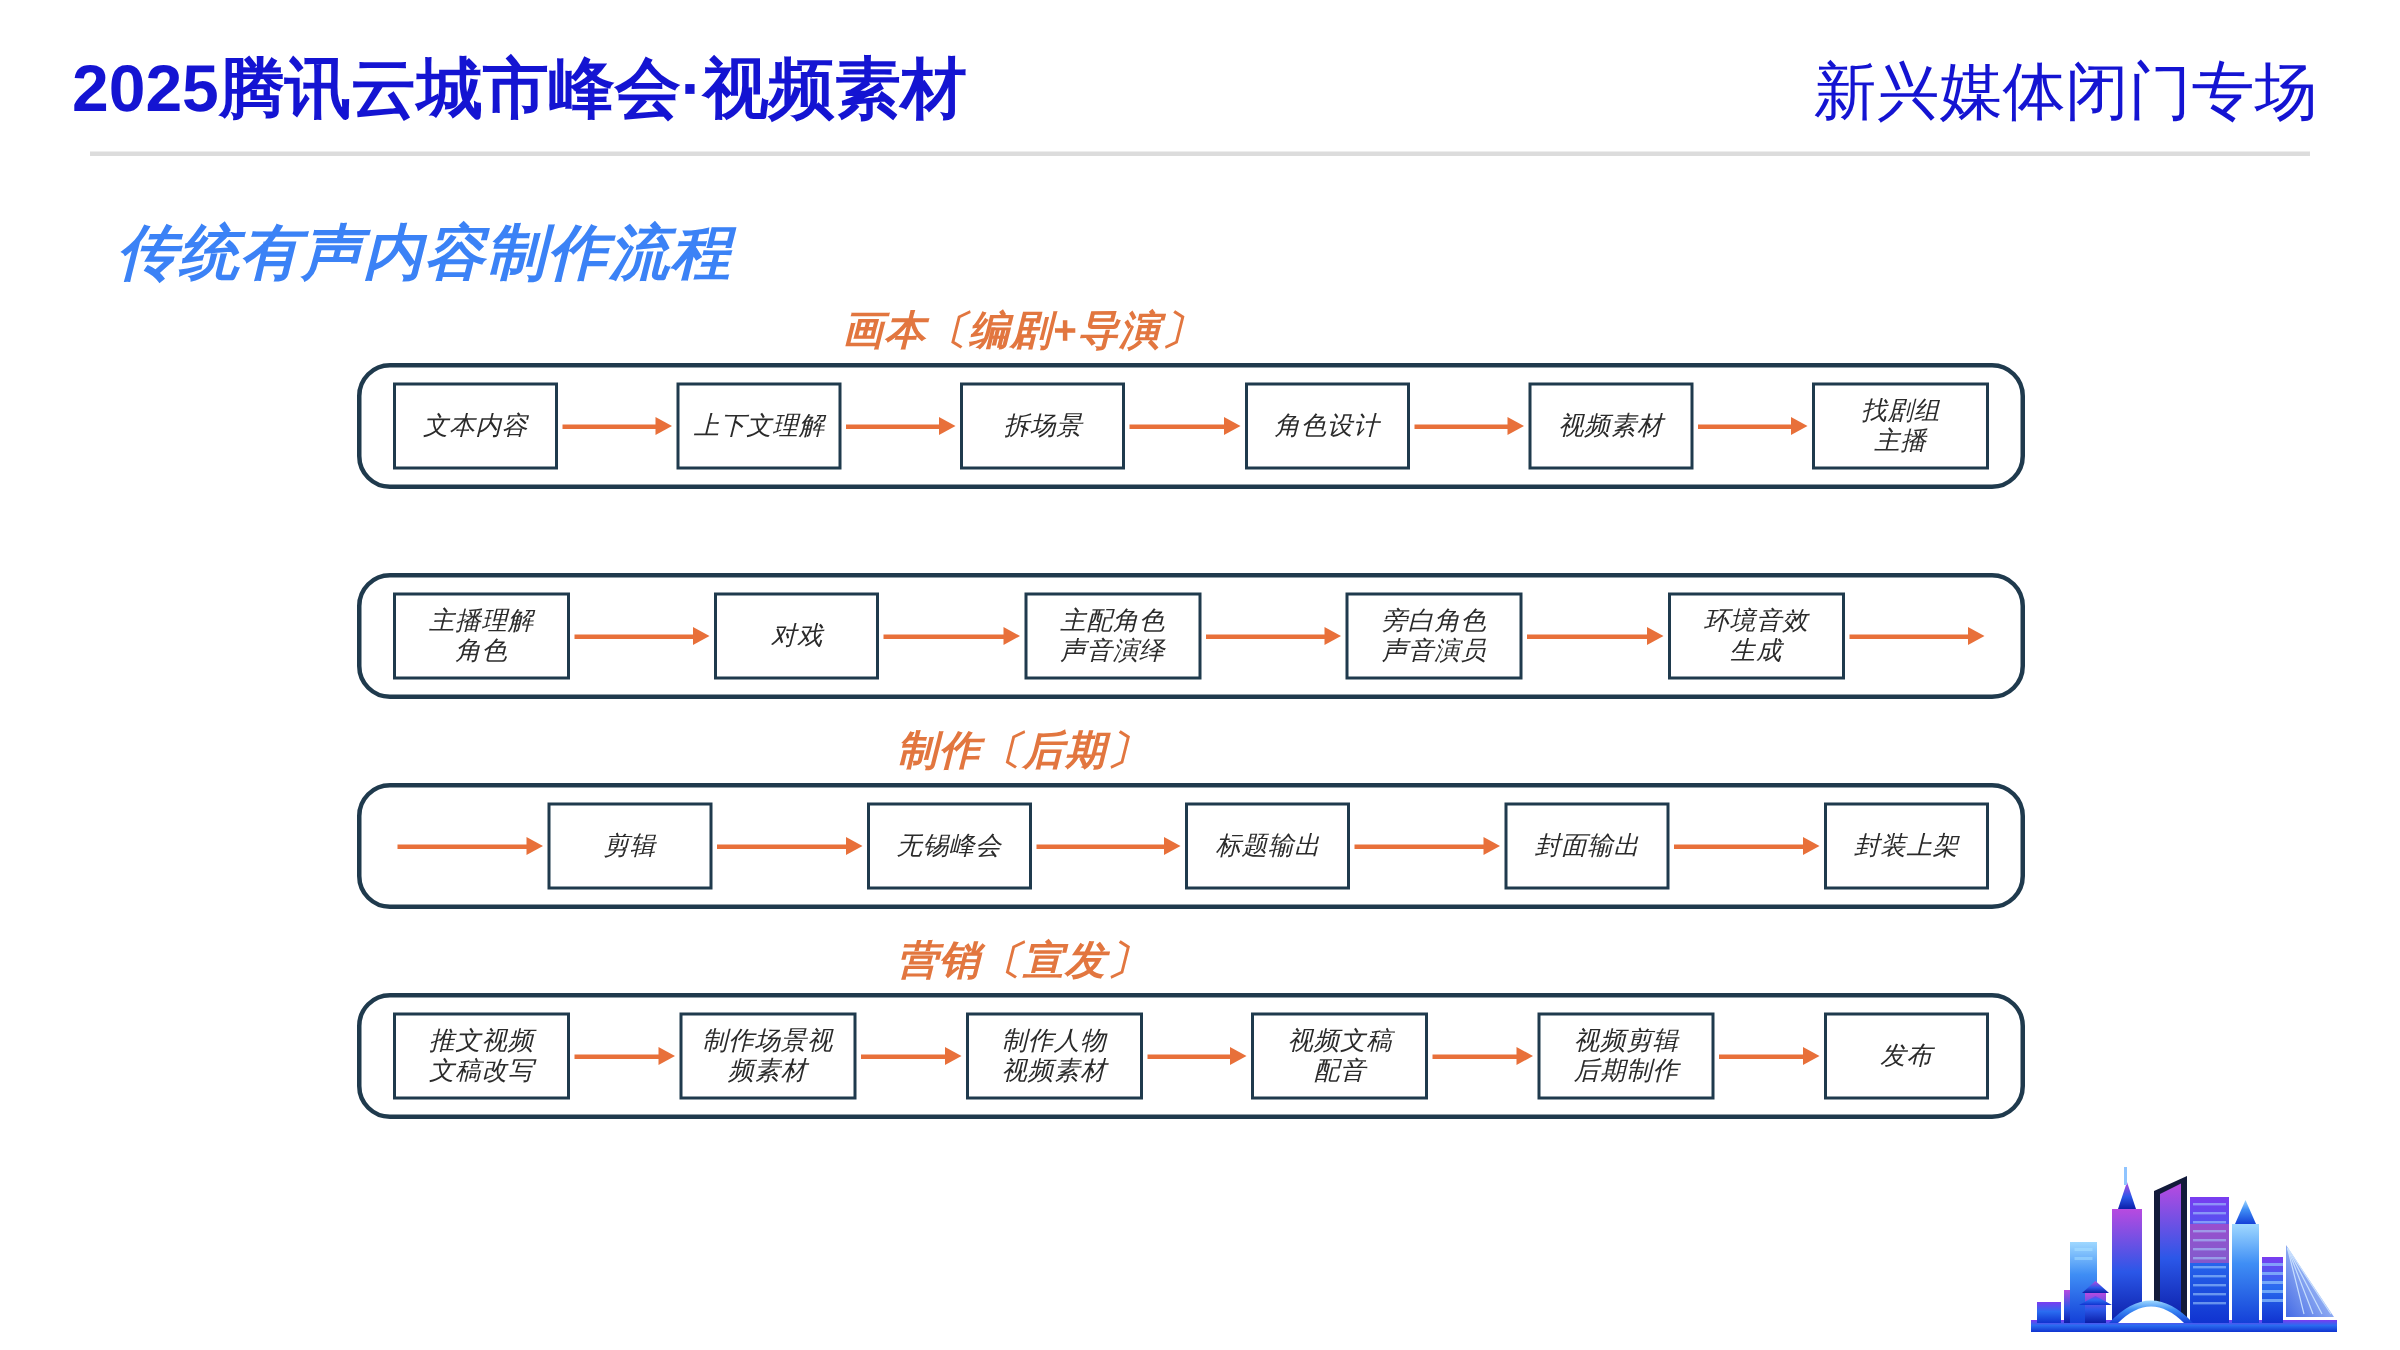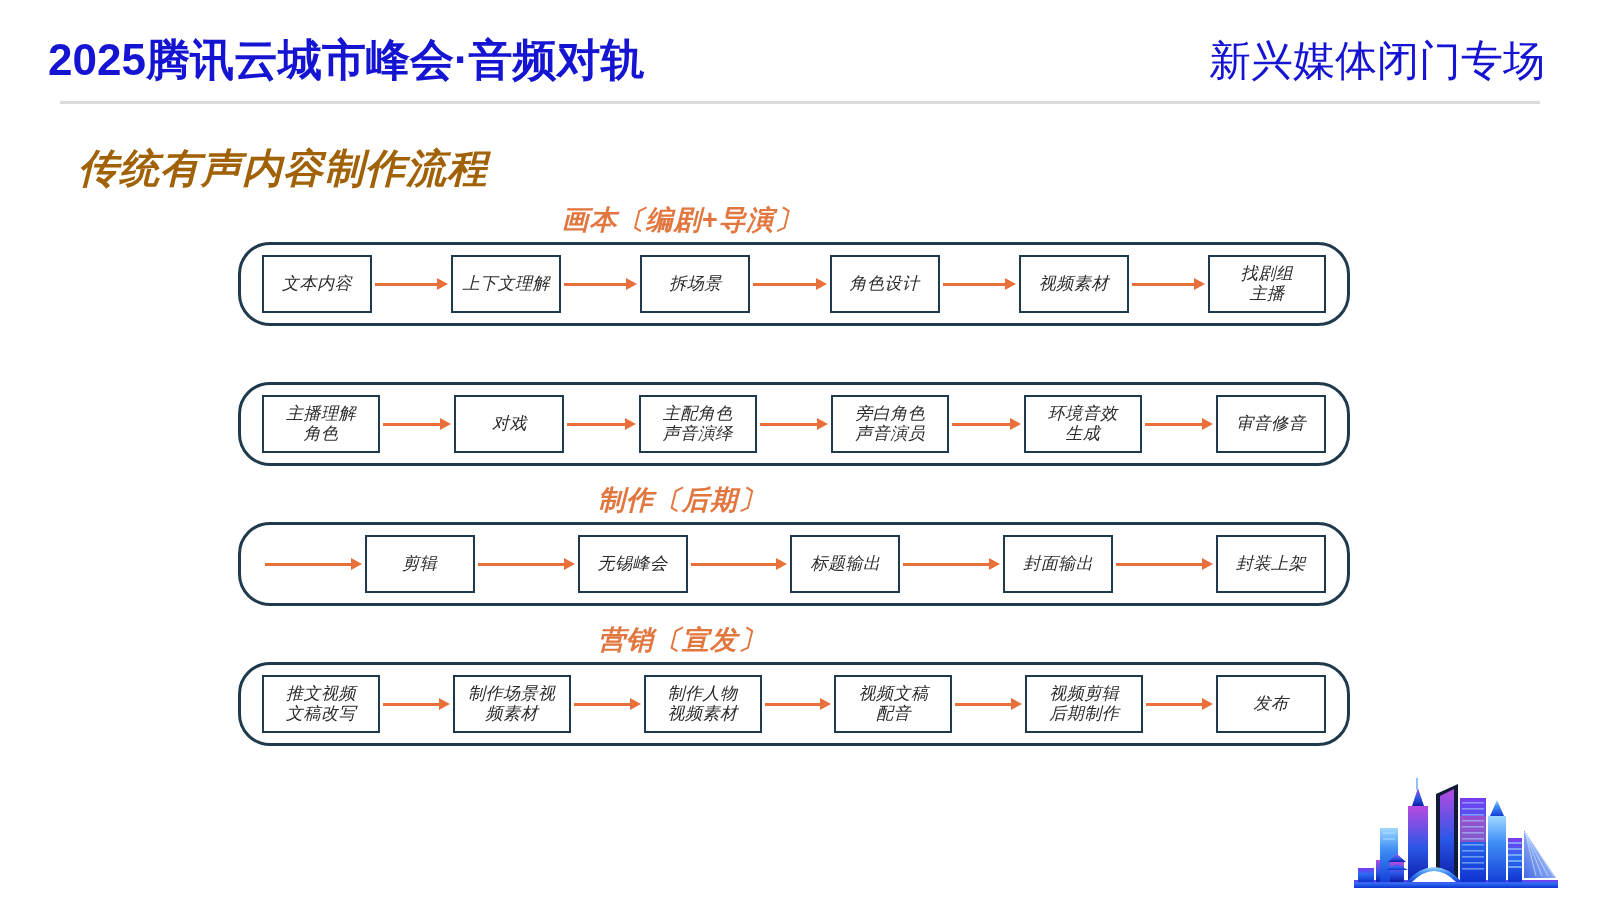--- a/index.html
+++ b/index.html
@@ -33,21 +33,21 @@
   }
   #header-divider{
     position:absolute;left:60px;top:101px;width:1480px;height:3px;
     background:#dcdcdc;
   }
 
   
   #slide-title{
     position:absolute;left:78px;top:141px;
     font-size:40px;font-weight:700;font-style:italic;
-    color:#a16207;
+    color:#3b82f6;
     letter-spacing:1px;
     white-space:nowrap;
   }
 
   
   #flow{
     position:absolute;left:0;top:196px;width:1600px;height:580px;
   }
   .stage{
     position:relative;
@@ -66,21 +66,21 @@
     letter-spacing:1px;
     z-index:3;
     
     padding-right:252px;
   }
   .stage-container{
     position:absolute;
     left:238px;top:46px;
     width:1112px;height:84px;
     border:3px solid #1F3A4D;
-    border-radius:32px;
+    border-radius:22px;
     background:#ffffff;
     box-sizing:border-box;
     display:flex;
     align-items:center;
     z-index:1;
   }
   .steps{
     display:flex;
     align-items:center;
     justify-content:space-between;
@@ -138,21 +138,21 @@
   #city-logo{
     position:absolute;
     right:38px;bottom:8px;
     width:212px;height:116px;
   }
 </style>
 </head>
 <body>
 
 <div id="header">
-  <div id="header-title-left">2025腾讯云城市峰会·音频对轨</div>
+  <div id="header-title-left">2025腾讯云城市峰会·视频素材</div>
   <div id="header-title-right">新兴媒体闭门专场</div>
   <div id="header-divider"></div>
 </div>
 
 <div id="slide-title">传统有声内容制作流程</div>
 
 <div id="flow">
     <div class="stage">
       <div class="stage-label">画本〔编剧+导演〕</div>
       <div class="stage-container">
@@ -177,21 +177,20 @@
           <div class="step-box wide">主播理解<br>角色</div>
           <div class="arrow"></div>
           <div class="step-box">对戏</div>
           <div class="arrow"></div>
           <div class="step-box wide">主配角色<br>声音演绎</div>
           <div class="arrow"></div>
           <div class="step-box wide">旁白角色<br>声音演员</div>
           <div class="arrow"></div>
           <div class="step-box wide">环境音效<br>生成</div>
           <div class="arrow"></div>
-          <div class="step-box">审音修音</div>
         </div>
       </div>
     </div>
     <div class="stage">
       <div class="stage-label">制作〔后期〕</div>
       <div class="stage-container">
         <div class="steps">
           <div class="arrow"></div>
           <div class="step-box">剪辑</div>
           <div class="arrow"></div>

